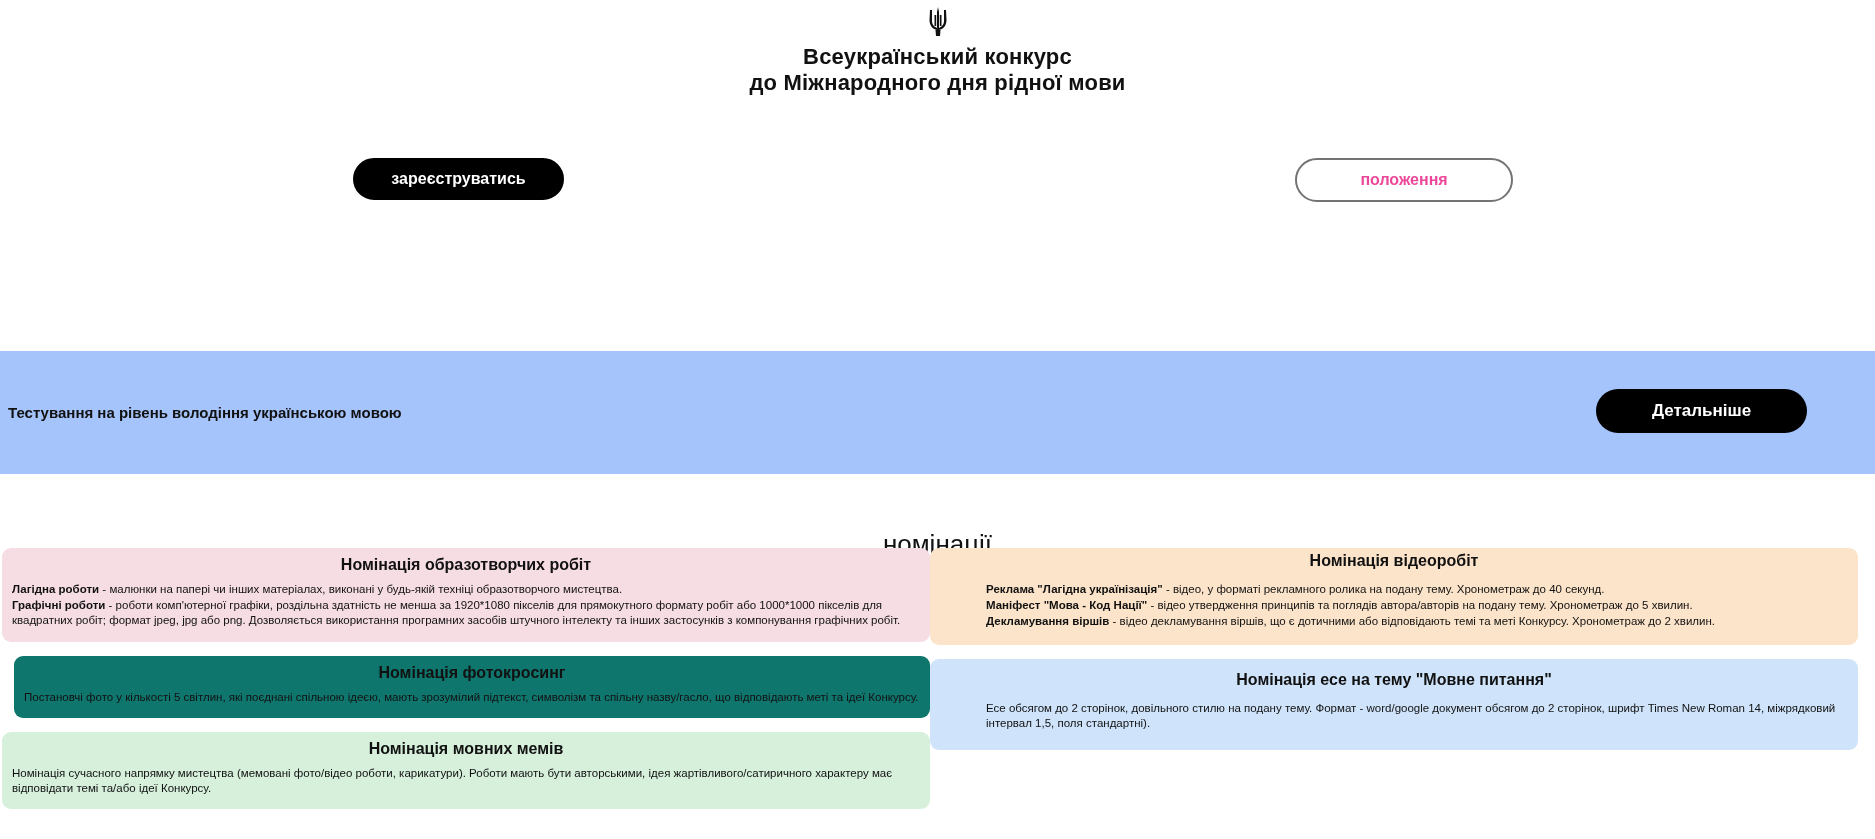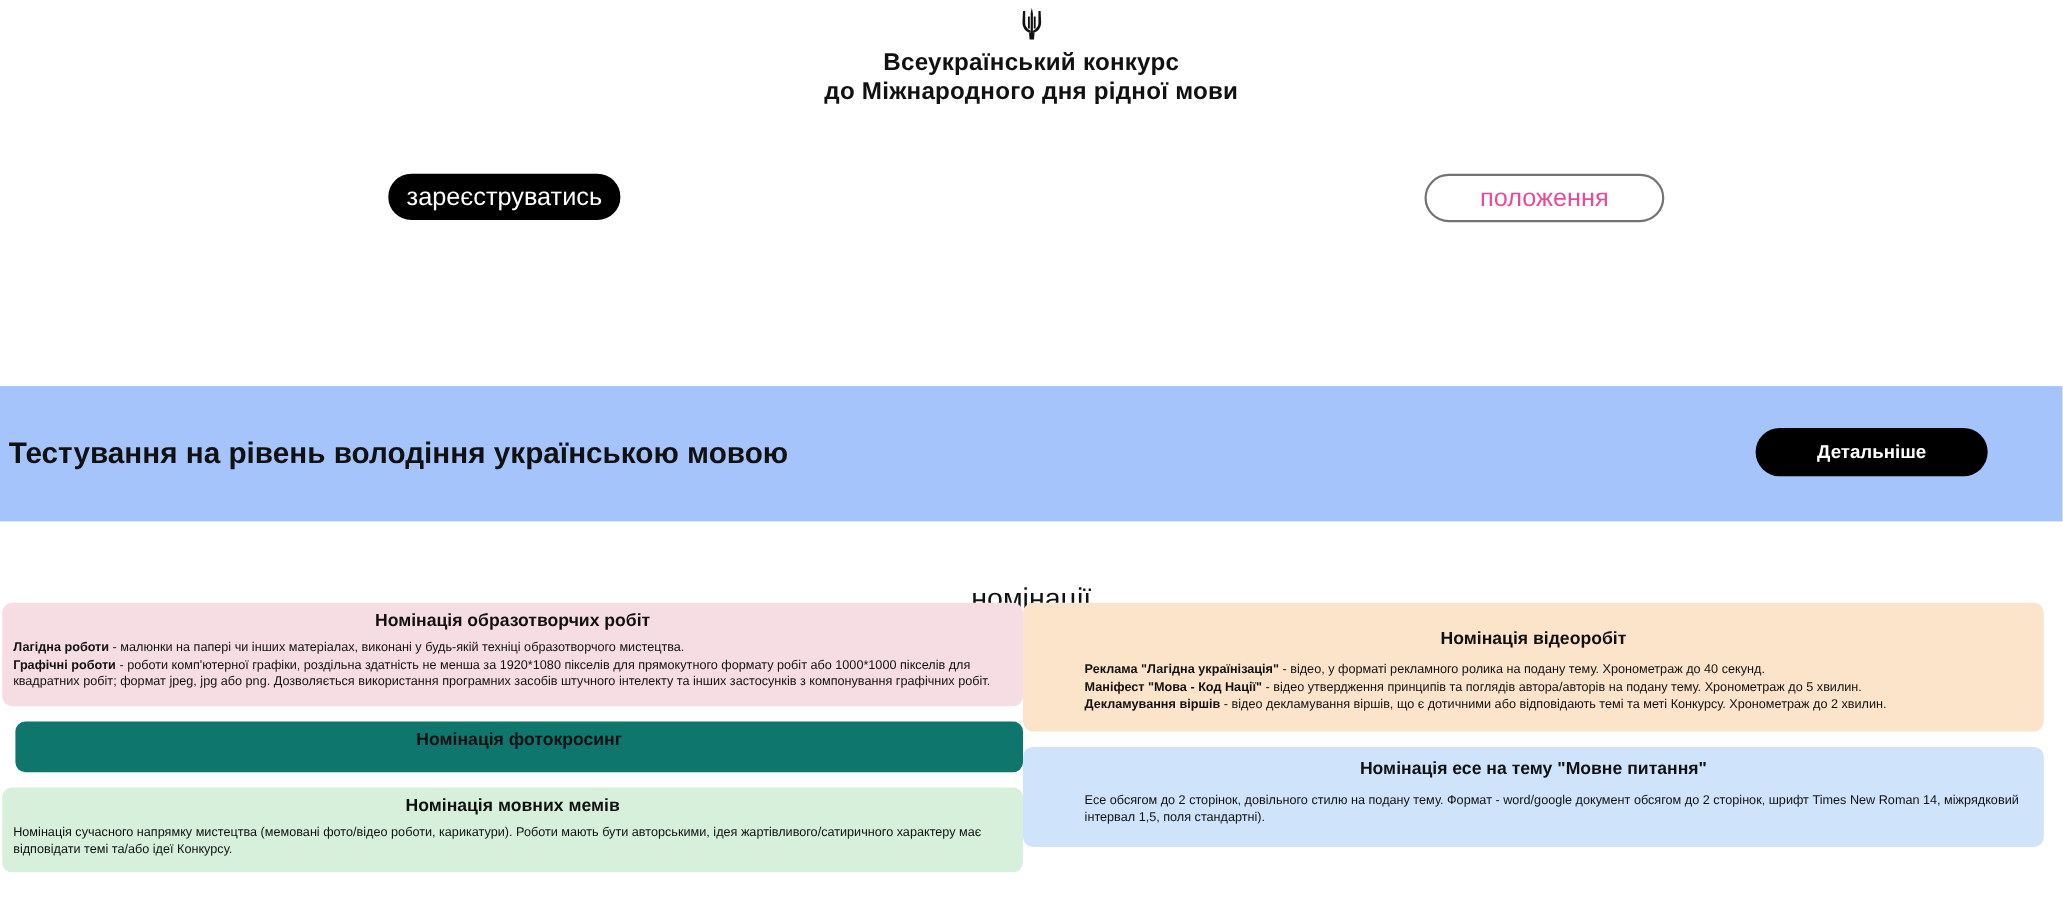--- a/index.html
+++ b/index.html
@@ -42,22 +42,22 @@
   
   .btn-row {
     position: relative;
     height: 120px;
     margin-top: 62px;
   }
   .btn {
     position: absolute;
     box-sizing: border-box;
     border-radius: 30px;
-    font-size: 23px;
-    font-weight: normal;
+    font-size: 16px;
+    font-weight: bold;
     text-align: center;
     cursor: pointer;
     white-space: nowrap;
     display: flex;
     align-items: center;
     justify-content: center;
   }
   .btn-register {
     left: 353px;
     top: 0;
@@ -83,21 +83,21 @@
     left: 0;
     top: 351px;
     width: 1875px;
     height: 123px;
     background: #a5c4fb;
     display: flex;
     align-items: center;
   }
   .testing-banner .banner-text {
     margin-left: 8px;
-    font-size: 27px;
+    font-size: 15px;
     font-weight: bold;
     color: #111;
   }
   .btn-details {
     position: absolute;
     right: 68px;
     top: 38px;
     width: 211px;
     height: 44px;
     background: #000000;
@@ -163,21 +163,21 @@
   .card-video { background: #fce4ca; }
   .card-essay { background: #cfe4fb; }
 
   .card-video .card-body,
   .card-essay .card-body {
     padding-left: 46px;
     padding-right: 10px;
   }
   .card-video .card-title,
   .card-essay .card-title { margin-bottom: 12px; }
-  .card-video { padding-top: 24px; padding-bottom: 14px; }
+  .card-video { padding-top: 4px; padding-bottom: 14px; }
   .card-essay { padding-top: 12px; padding-bottom: 18px; }
 </style>
 </head>
 <body>
 
 <div class="header">
   <div class="emblem">
     <svg viewBox="0 0 24 32" width="24" height="32" aria-hidden="true">
       <path d="M12 1 L13 6 L13 24 L11 24 L11 6 Z" fill="#111"></path>
       <path d="M4 4 L6 4 L6 15 C6 19 9 21 11 22 L11 24 C6 23 3.5 19 3.5 14 Z" fill="#111"></path>
@@ -211,20 +211,23 @@
     <div class="card card-art">
       <div class="card-title">Номінація образотворчих робіт</div>
       <div class="card-body">
         <p><b>Лагідна роботи</b><span> - малюнки на папері чи інших матеріалах, виконані у будь-якій техніці образотворчого мистецтва.</span></p>
         <p><b>Графічні роботи</b><span> - роботи комп'ютерної графіки, роздільна здатність не менша за 1920*1080 пікселів для прямокутного формату робіт або 1000*1000 пікселів для квадратних робіт; формат jpeg, jpg або png. Дозволяється використання програмних засобів штучного інтелекту та інших застосунків з компонування графічних робіт.</span></p>
       </div>
     </div>
 
     <div class="card card-photo">
       <div class="card-title">Номінація фотокросинг</div>
+      <div class="card-body">
+        <p><span>Постановчі фото у кількості 5 світлин, які поєднані спільною ідеєю, мають зрозумілий підтекст, символізм та спільну назву/гасло, що відповідають меті та ідеї Конкурсу.</span></p>
+      </div>
     </div>
 
     <div class="card card-meme">
       <div class="card-title">Номінація мовних мемів</div>
       <div class="card-body">
         <p><span>Номінація сучасного напрямку мистецтва (мемовані фото/відео роботи, карикатури). Роботи мають бути авторськими, ідея жартівливого/сатиричного характеру має відповідати темі та/або ідеї Конкурсу.</span></p>
       </div>
     </div>
 
   </div>

